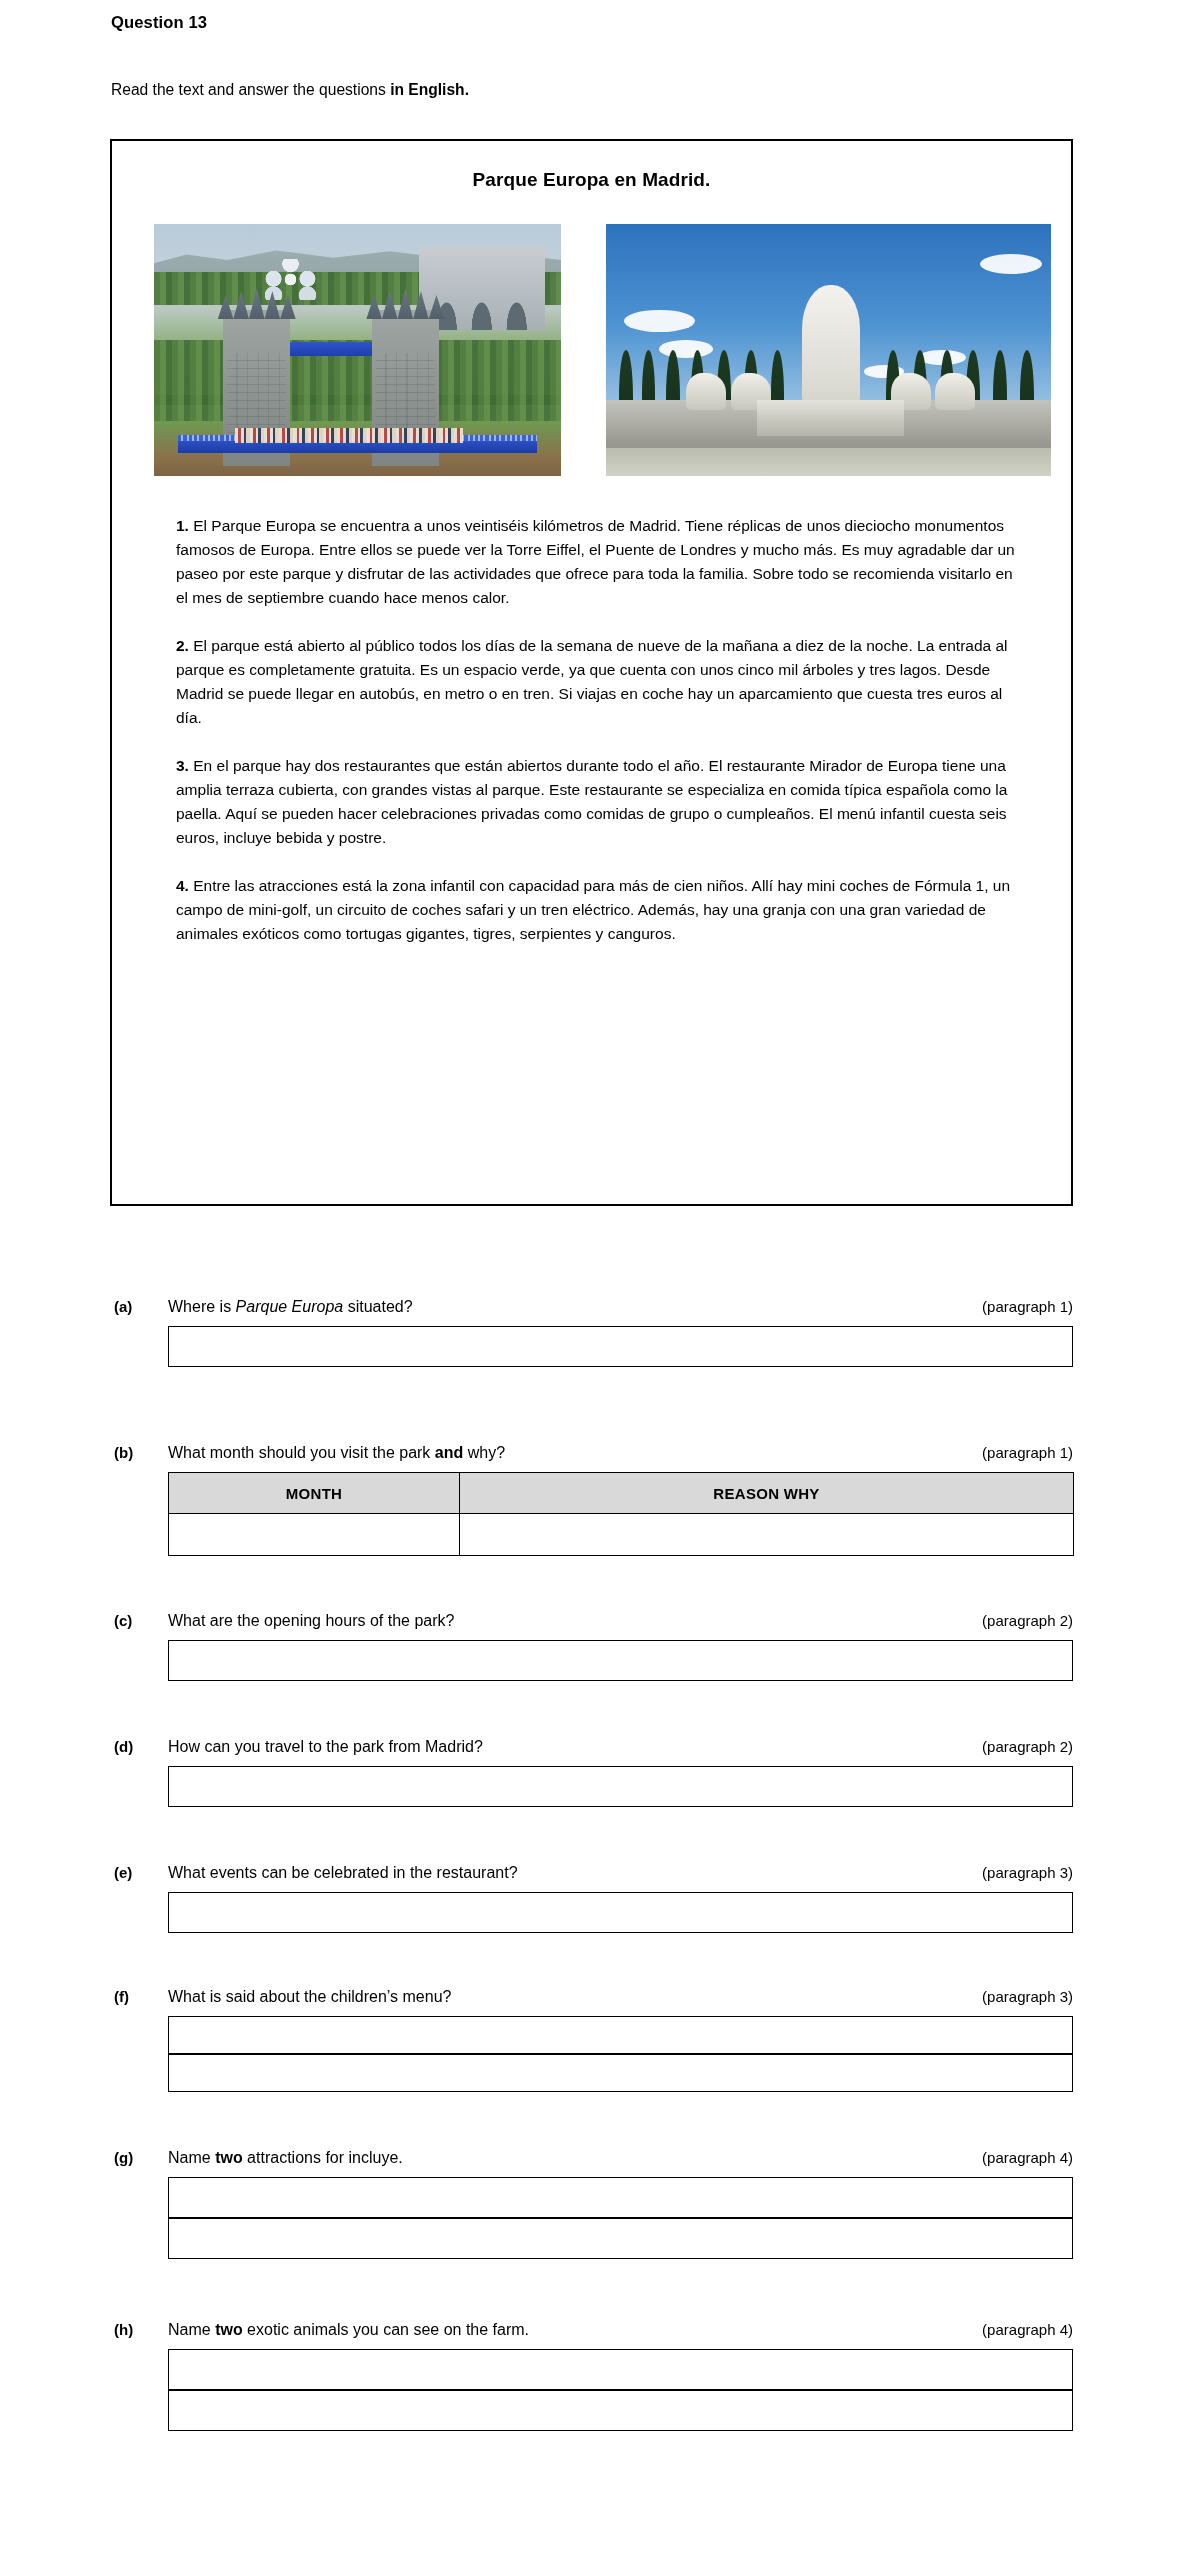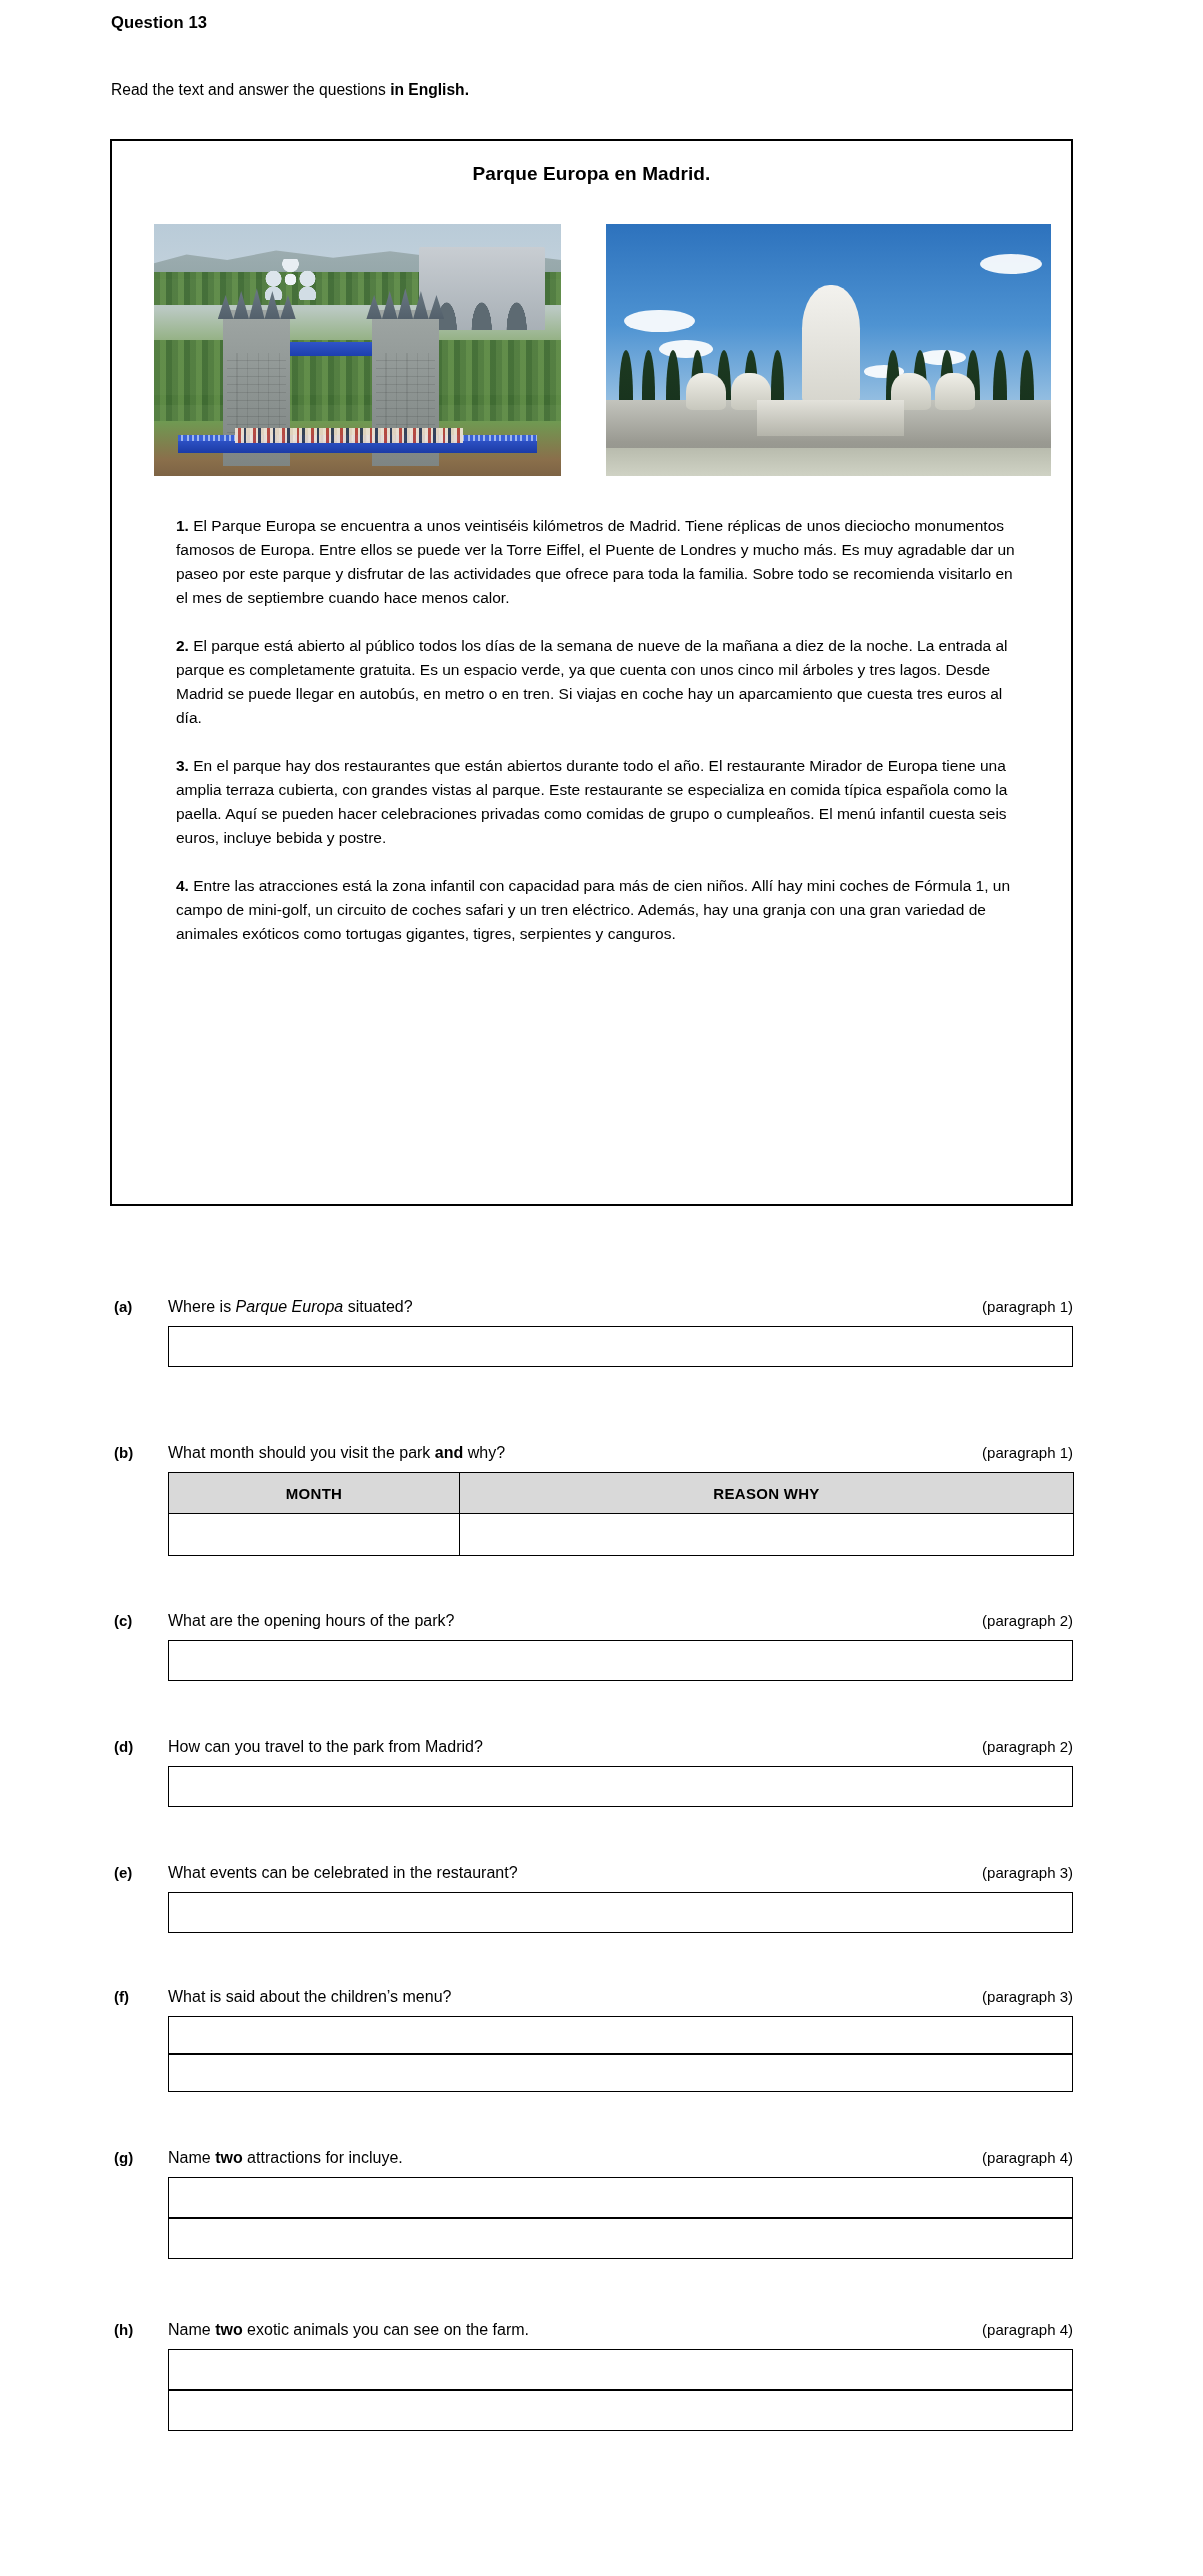--- a/index.html
+++ b/index.html
@@ -50,21 +50,21 @@
     width: 963px;
     height: 1067px;
     border: 2px solid #000000;
     box-sizing: border-box;
     background: #ffffff;
   }
   .text-title {
     text-align: center;
     font-size: 19px;
     font-weight: bold;
-    margin-top: 22px;
+    margin-top: 28px;
     letter-spacing: 0.1px;
   }
 
   .images-row {
     position: absolute;
     left: 0;
     top: 83px;
     width: 100%;
     height: 255px;
   }

